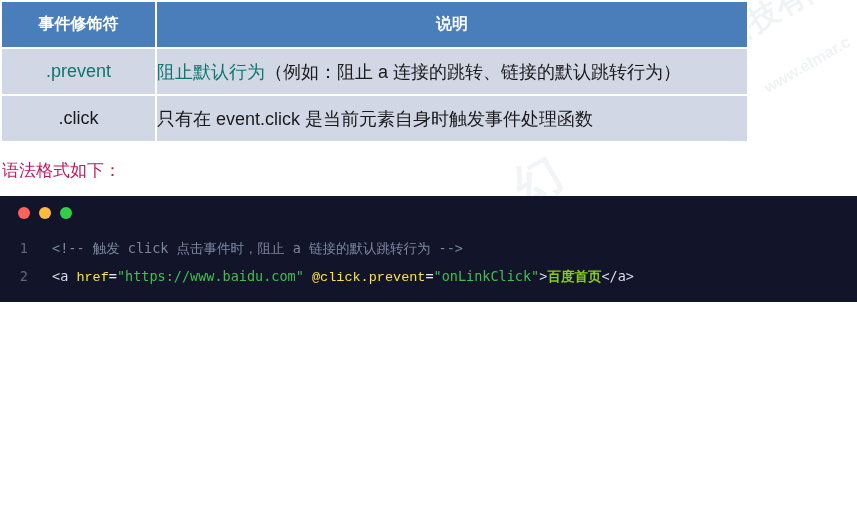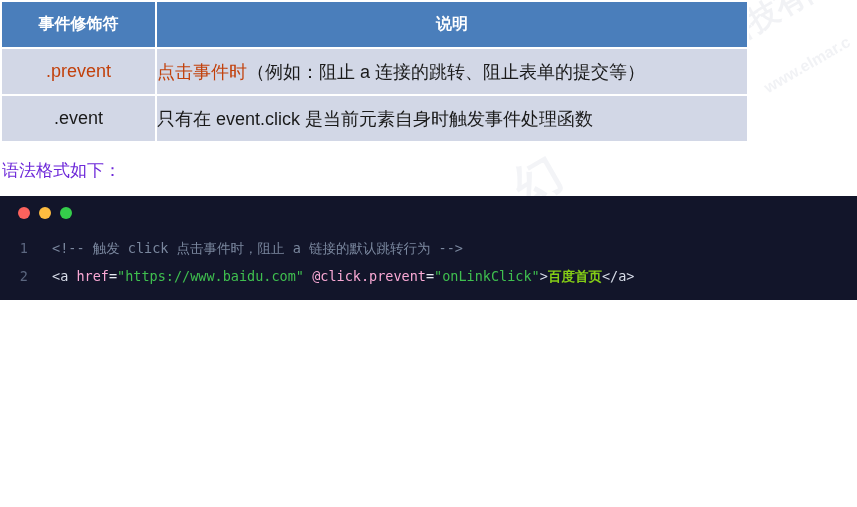--- a/index.html
+++ b/index.html
@@ -65,26 +65,26 @@
   tbody tr.even td { background: #e7ebf5; }
 
   td.key {
     text-align: center;
     font-size: 18px;
   }
   td.desc {
     text-align: left;
     padding-left: 14px;
   }
-  .red { color: #c2410c; }
+  .red { color: #0f766e; }
 
   
   .caption {
     font-size: 17px;
-    color: #6d28d9;
+    color: #be185d;
     padding: 16px 2px 14px 2px;
     position: relative;
     z-index: 2;
   }
 
   
   .code-block {
     background: #12152a;
     width: 857px;
     position: relative;
@@ -113,21 +113,21 @@
   .ln {
     width: 40px;
     text-align: right;
     padding-right: 12px;
     color: #5b667f;
     flex: none;
   }
   .code-text { color: #c3cbdd; margin-left: 12px; }
   .tok-comment { color: #7a879e; }
   .tok-tag     { color: #d7dce8; }
-  .tok-attr    { color: #f9a8d4; }
+  .tok-attr    { color: #fde047; font-family: Liberation Mono, monospace; }
   .tok-op      { color: #e6eaf2; }
   .tok-string  { color: #3fbf4f; }
   .tok-text    { color: #84cc16; font-weight: bold; }
 </style>
 </head>
 <body>
 
 <div class="watermark wm-a">幻科技有限</div>
 <div class="watermark wm-b">www.elmar.c</div>
 <div class="watermark wm-c">幻科技</div>
@@ -143,24 +143,24 @@
       </colgroup>
     <thead>
       <tr>
         <th>事件修饰符</th>
         <th>说明</th>
       </tr>
     </thead>
     <tbody>
       <tr class="odd">
         <td class="key red">.prevent</td>
-        <td class="desc"><span class="red">点击事件时</span><span>（例如：阻止 a 连接的跳转、阻止表单的提交等）</span></td>
+        <td class="desc"><span class="red">阻止默认行为</span><span>（例如：阻止 a 连接的跳转、链接的默认跳转行为）</span></td>
       </tr>
       <tr class="odd">
-        <td class="key">.event</td>
+        <td class="key">.click</td>
         <td class="desc"><span class="red"></span><span>只有在 event.click 是当前元素自身时触发事件处理函数</span></td>
       </tr>
     </tbody>
   </table>
 </div>
 
 <div class="caption">语法格式如下：</div>
 
 <div class="code-block">
   <div class="code-titlebar">

